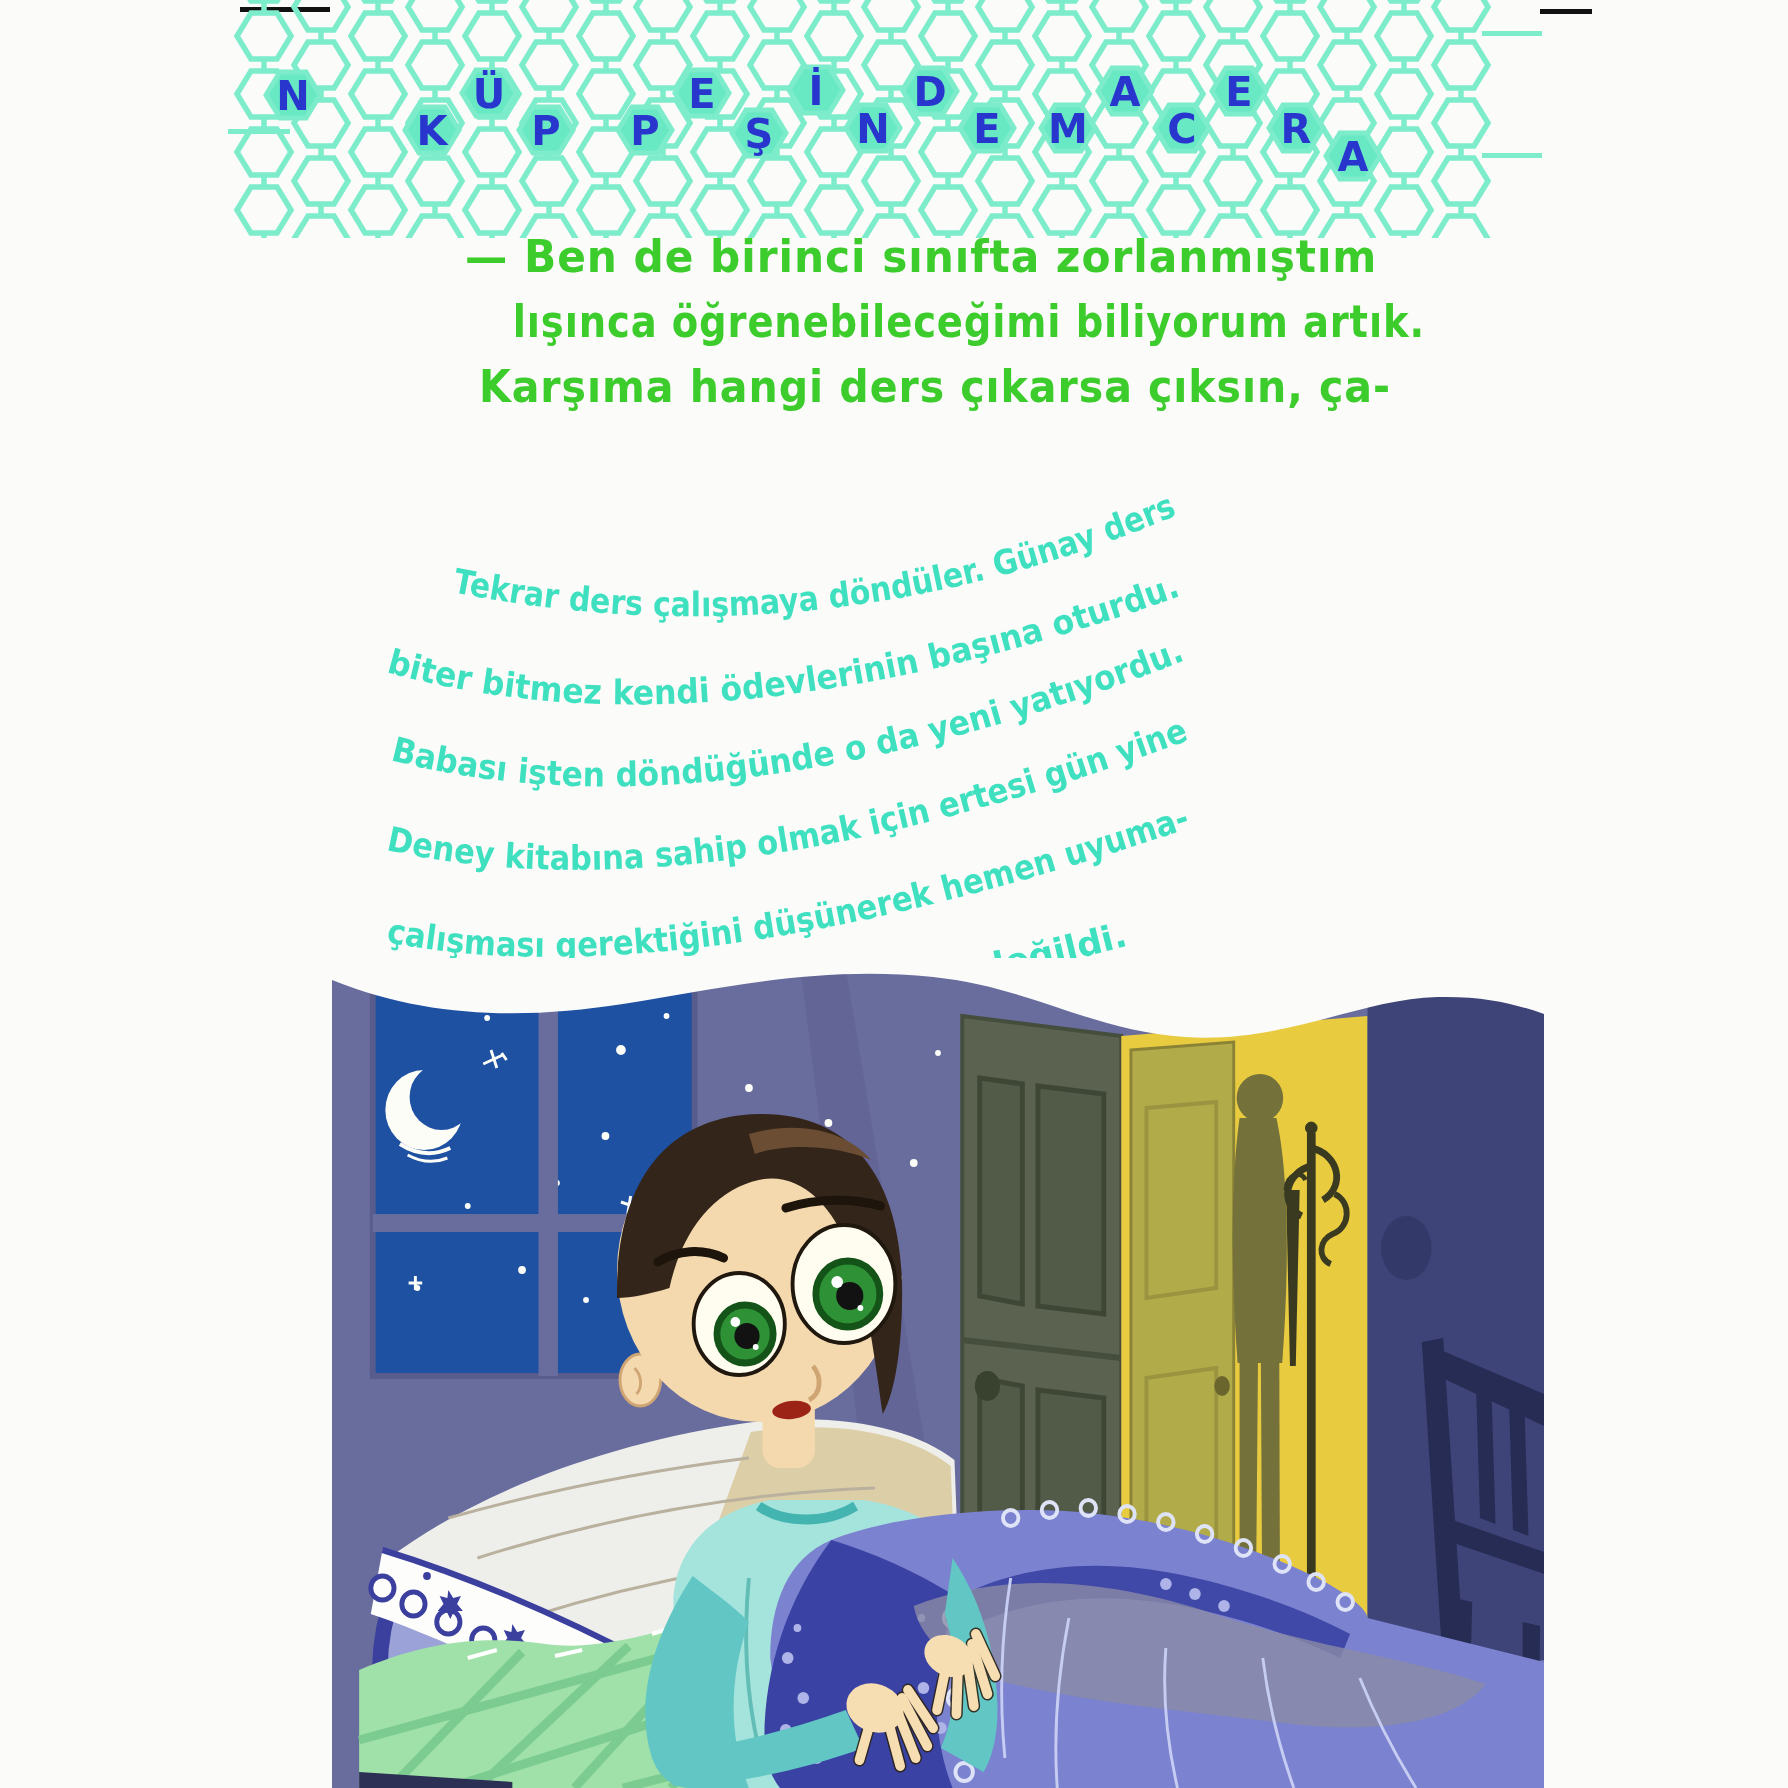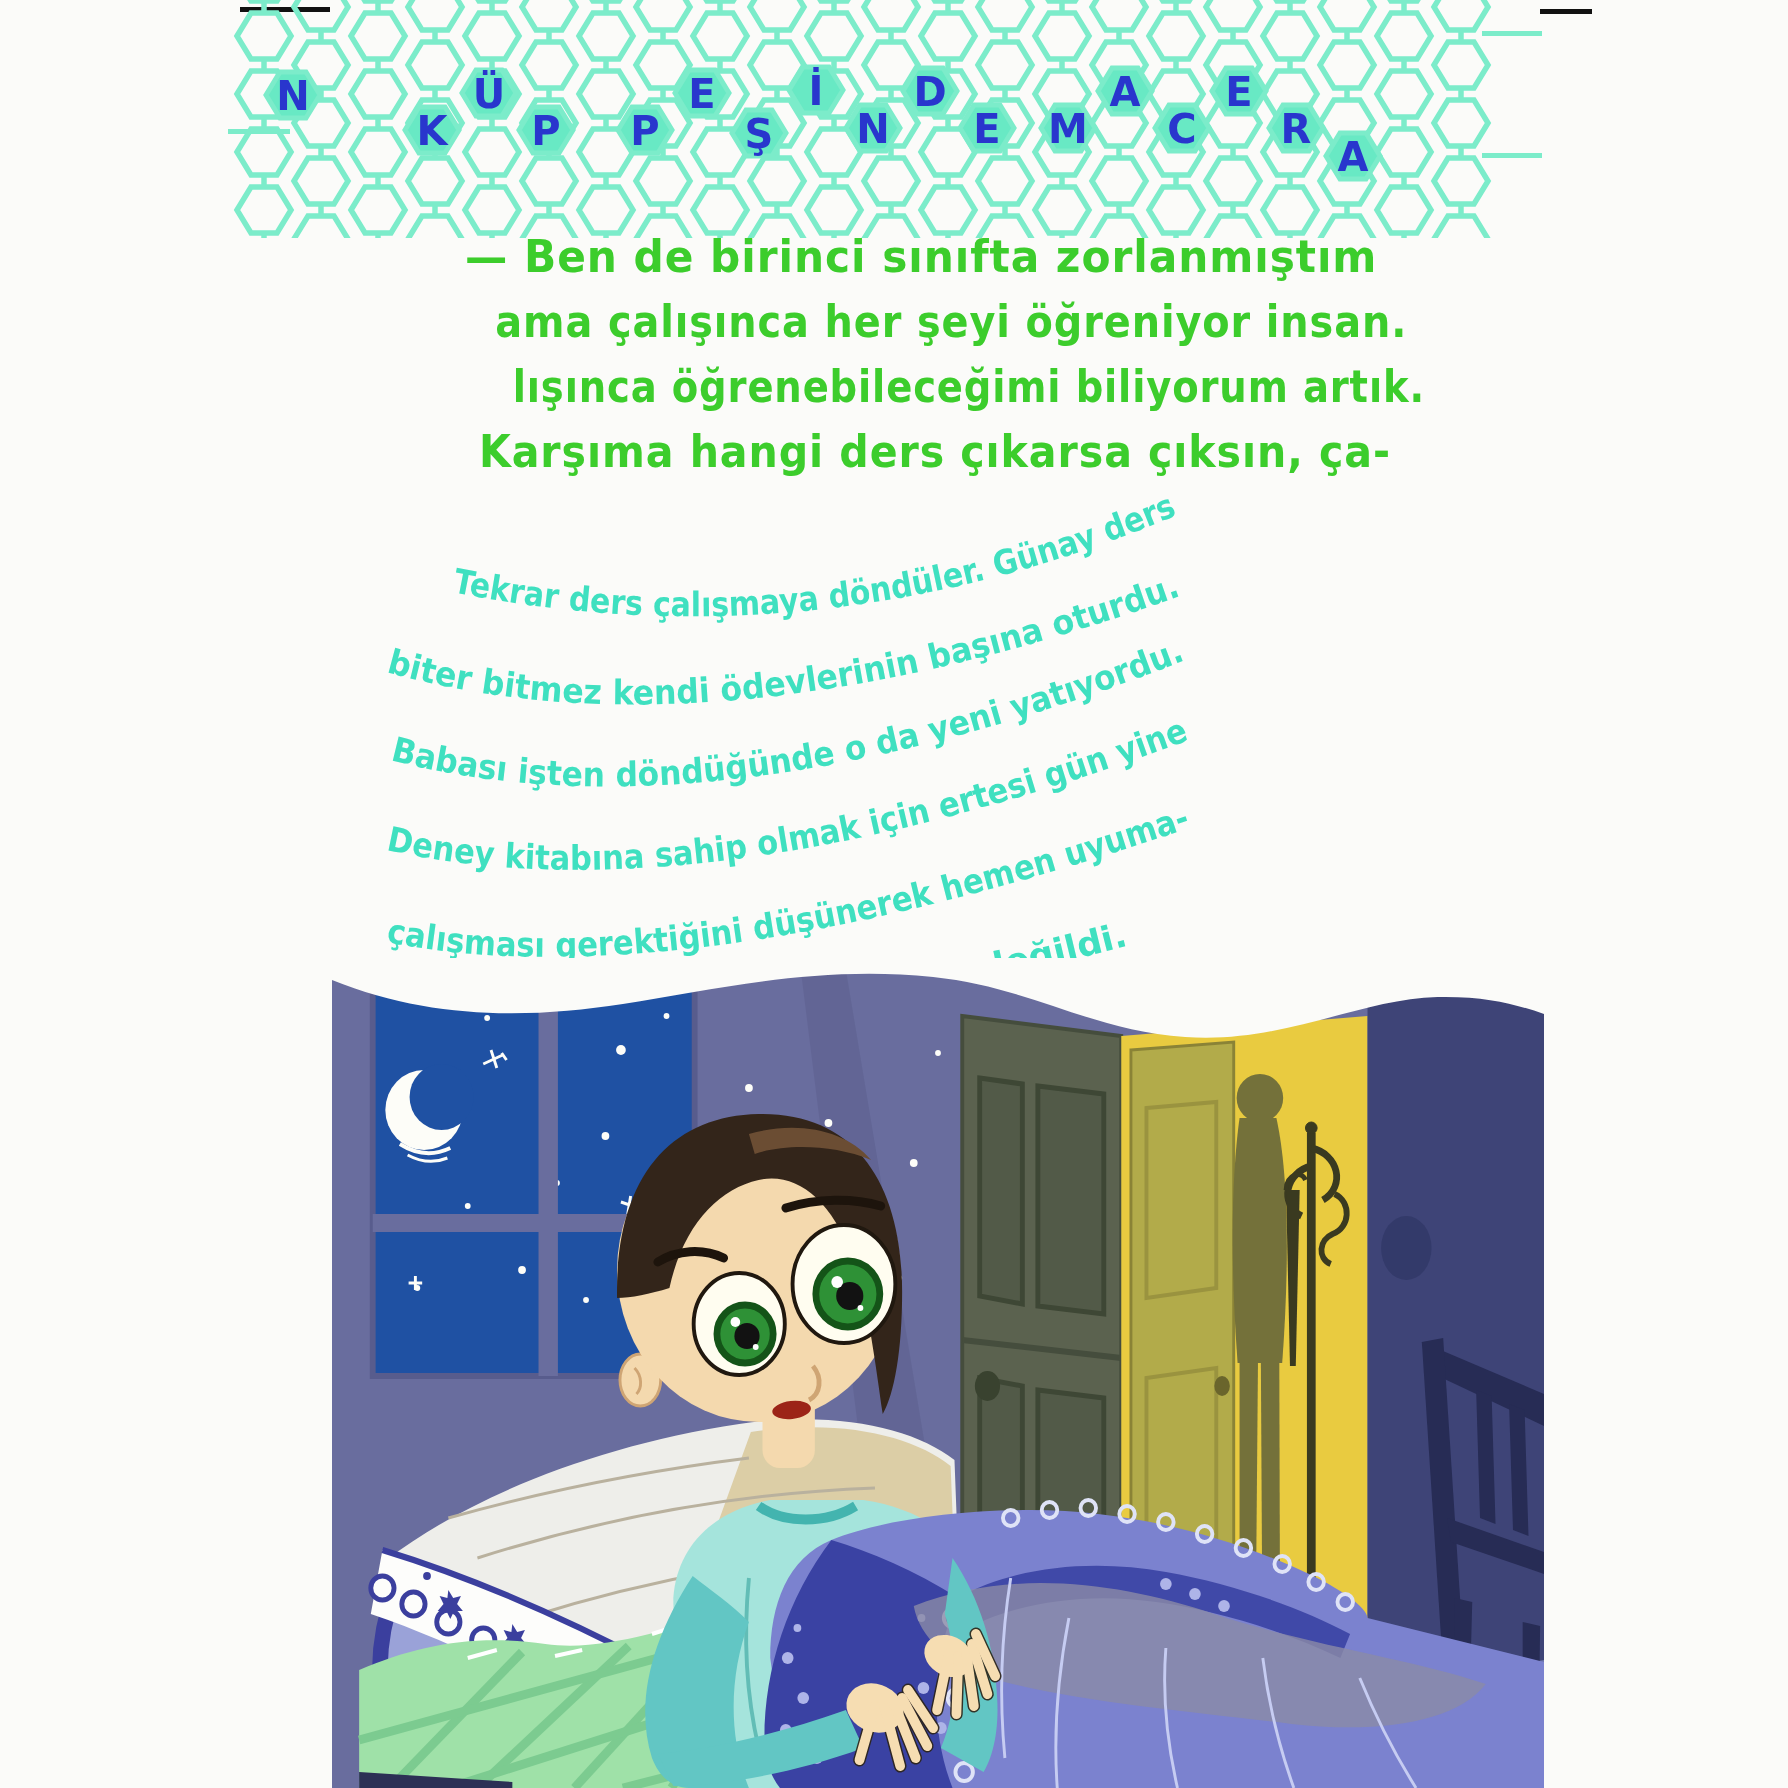--- a/index.html
+++ b/index.html
@@ -287,21 +287,20 @@
         <text x="1239" y="106" fill="#2936cd">E</text>
         <polygon points="1269,128 1283,105 1309,105 1323,128 1309,151 1283,151" fill="#68e9c4" stroke="#7cecca" stroke-width="5"></polygon>
         <text x="1296" y="143" fill="#2936cd">R</text>
         <polygon points="1326,156 1340,133 1366,133 1380,156 1366,179 1340,179" fill="#68e9c4" stroke="#7cecca" stroke-width="5"></polygon>
         <text x="1353" y="171" fill="#2936cd">A</text>
       </g>
   </svg>
 
   <div id="green-col" class="abs" style="color: rgb(60, 205, 44);">
     <div class="green-line"><span class="fit" style="transform: scaleX(0.94);">— Ben de birinci sınıfta zorlanmıştım</span></div>
-    <div class="green-line"><span class="fit" style="transform: scaleX(0.885);">ama çalışınca her şeyi öğreniyor insan.</span></div>
     <div class="green-line"><span class="fit" style="transform: scaleX(0.856);">lışınca öğrenebileceğimi biliyorum artık.</span></div>
     <div class="green-line"><span class="fit" style="transform: scaleX(0.914);">Karşıma hangi ders çıkarsa çıksın, ça-</span></div>
   </div>
 
   <svg id="teal-svg" class="abs" width="1788" height="1100" viewBox="0 0 1788 1100">
     <defs>
       <path id="tp0" d="M452,592 Q830,668 1198,506"></path>
       <path id="tp1" d="M386,672 Q720,766 1202,588"></path>
       <path id="tp2" d="M390,760 Q720,846 1206,652"></path>
       <path id="tp3" d="M386,850 Q710,922 1210,732"></path>

